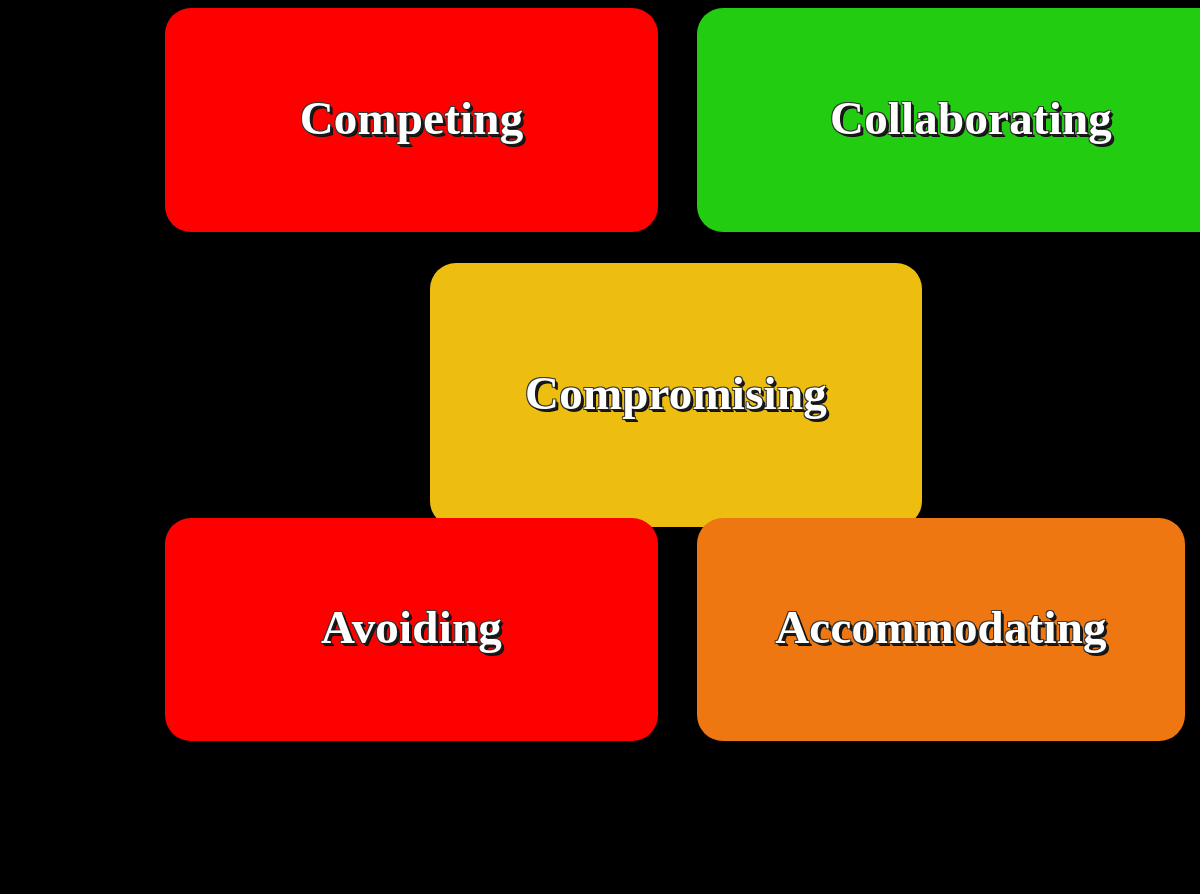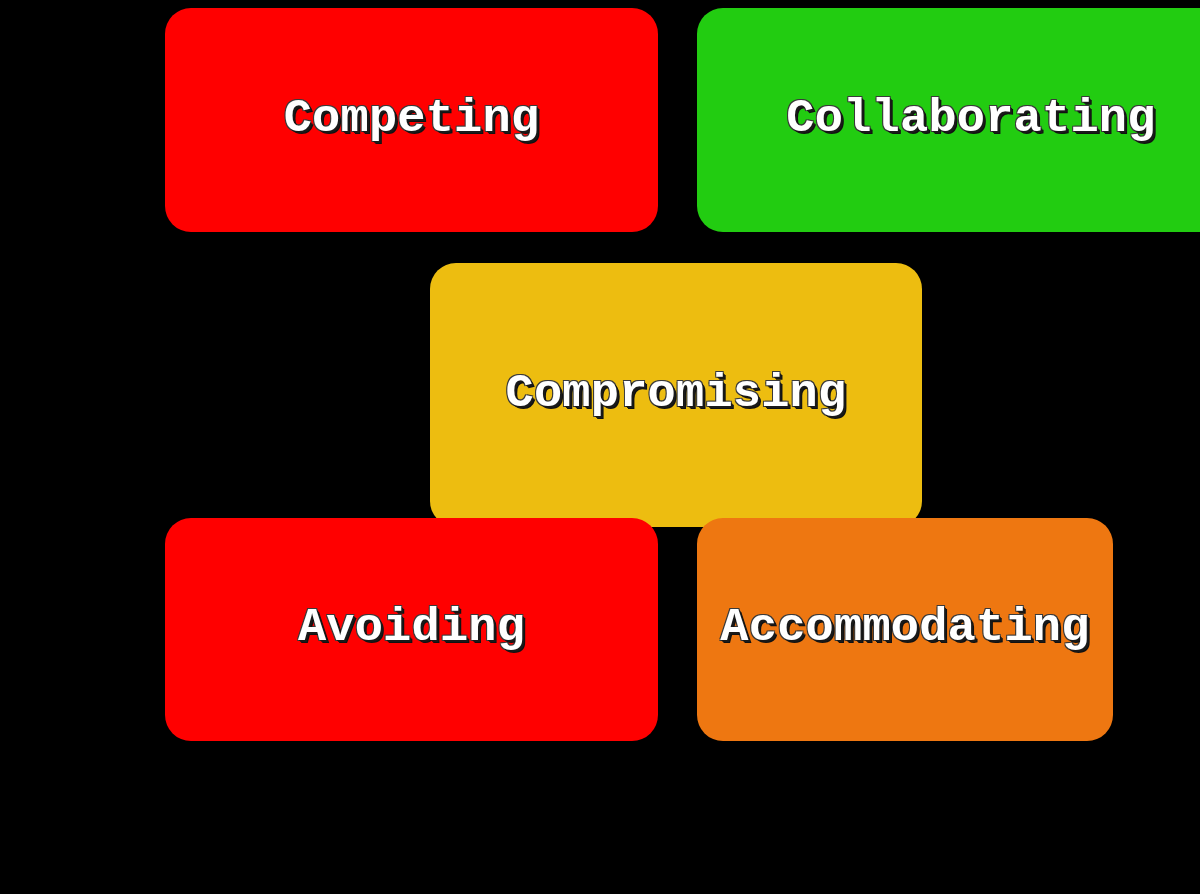--- a/index.html
+++ b/index.html
@@ -25,21 +25,21 @@
   .mode-box {
     position: absolute;
     border-radius: 26px;
     display: flex;
     align-items: center;
     justify-content: center;
     box-sizing: border-box;
   }
 
   .mode-label {
-    font-family: Liberation Mono, monospace;
+    font-family: Liberation Serif, serif;
     font-weight: bold;
     font-size: 47px;
     line-height: 1;
     letter-spacing: 0.2px;
     color: #ffffff;
     white-space: nowrap;
     text-shadow:
        1px 1px 0 #1a1a1a,
        2px 2px 0 #1a1a1a,
        3px 3px 0 #111111,
@@ -47,21 +47,21 @@
        1px -1px 0 #3a3a3a,
       -1px  1px 0 #3a3a3a;
     transform: translateY(-2px);
   }
 
   
   #box-competing     { left: 165px; top: 8px;   width: 493px; height: 224px; }
   #box-collaborating { left: 697px; top: 8px;   width: 548px; height: 224px; }
   #box-compromising  { left: 430px; top: 263px; width: 492px; height: 264px; }
   #box-avoiding      { left: 165px; top: 518px; width: 493px; height: 223px; }
-  #box-accommodating { left: 697px; top: 518px; width: 416px; height: 223px; }
+  #box-accommodating { left: 697px; top: 518px; width: 488px; height: 223px; }
 </style>
 </head>
 <body style="background: rgb(0, 0, 0);">
 
 <div id="diagram" style="background: rgb(0, 0, 0);">
 
   <div class="mode-box" id="box-competing" style="background: rgb(255, 0, 0);">
     <span class="mode-label">Competing</span>
   </div>
 

